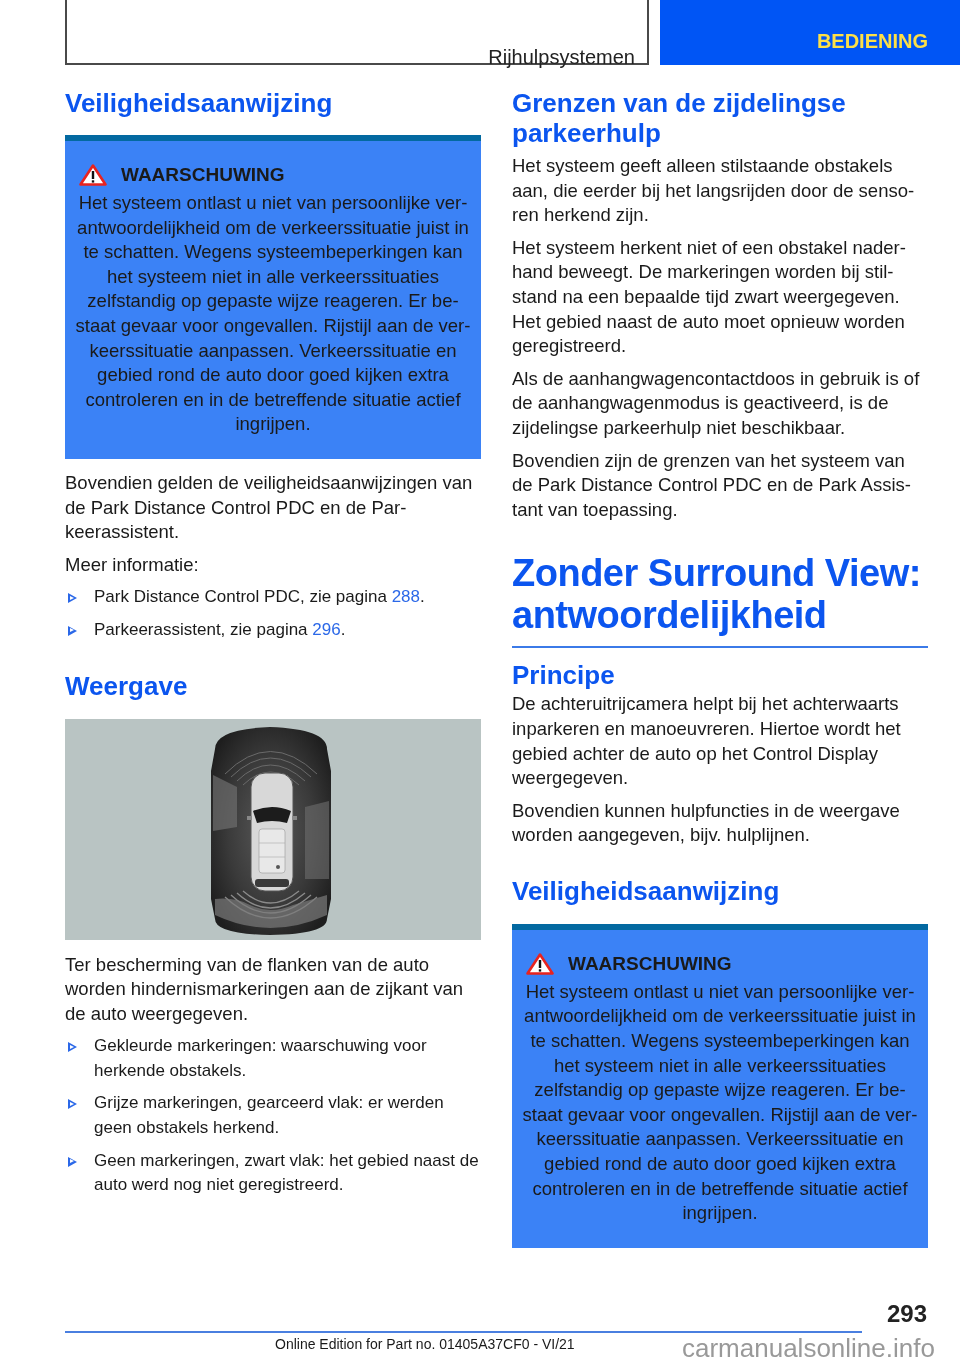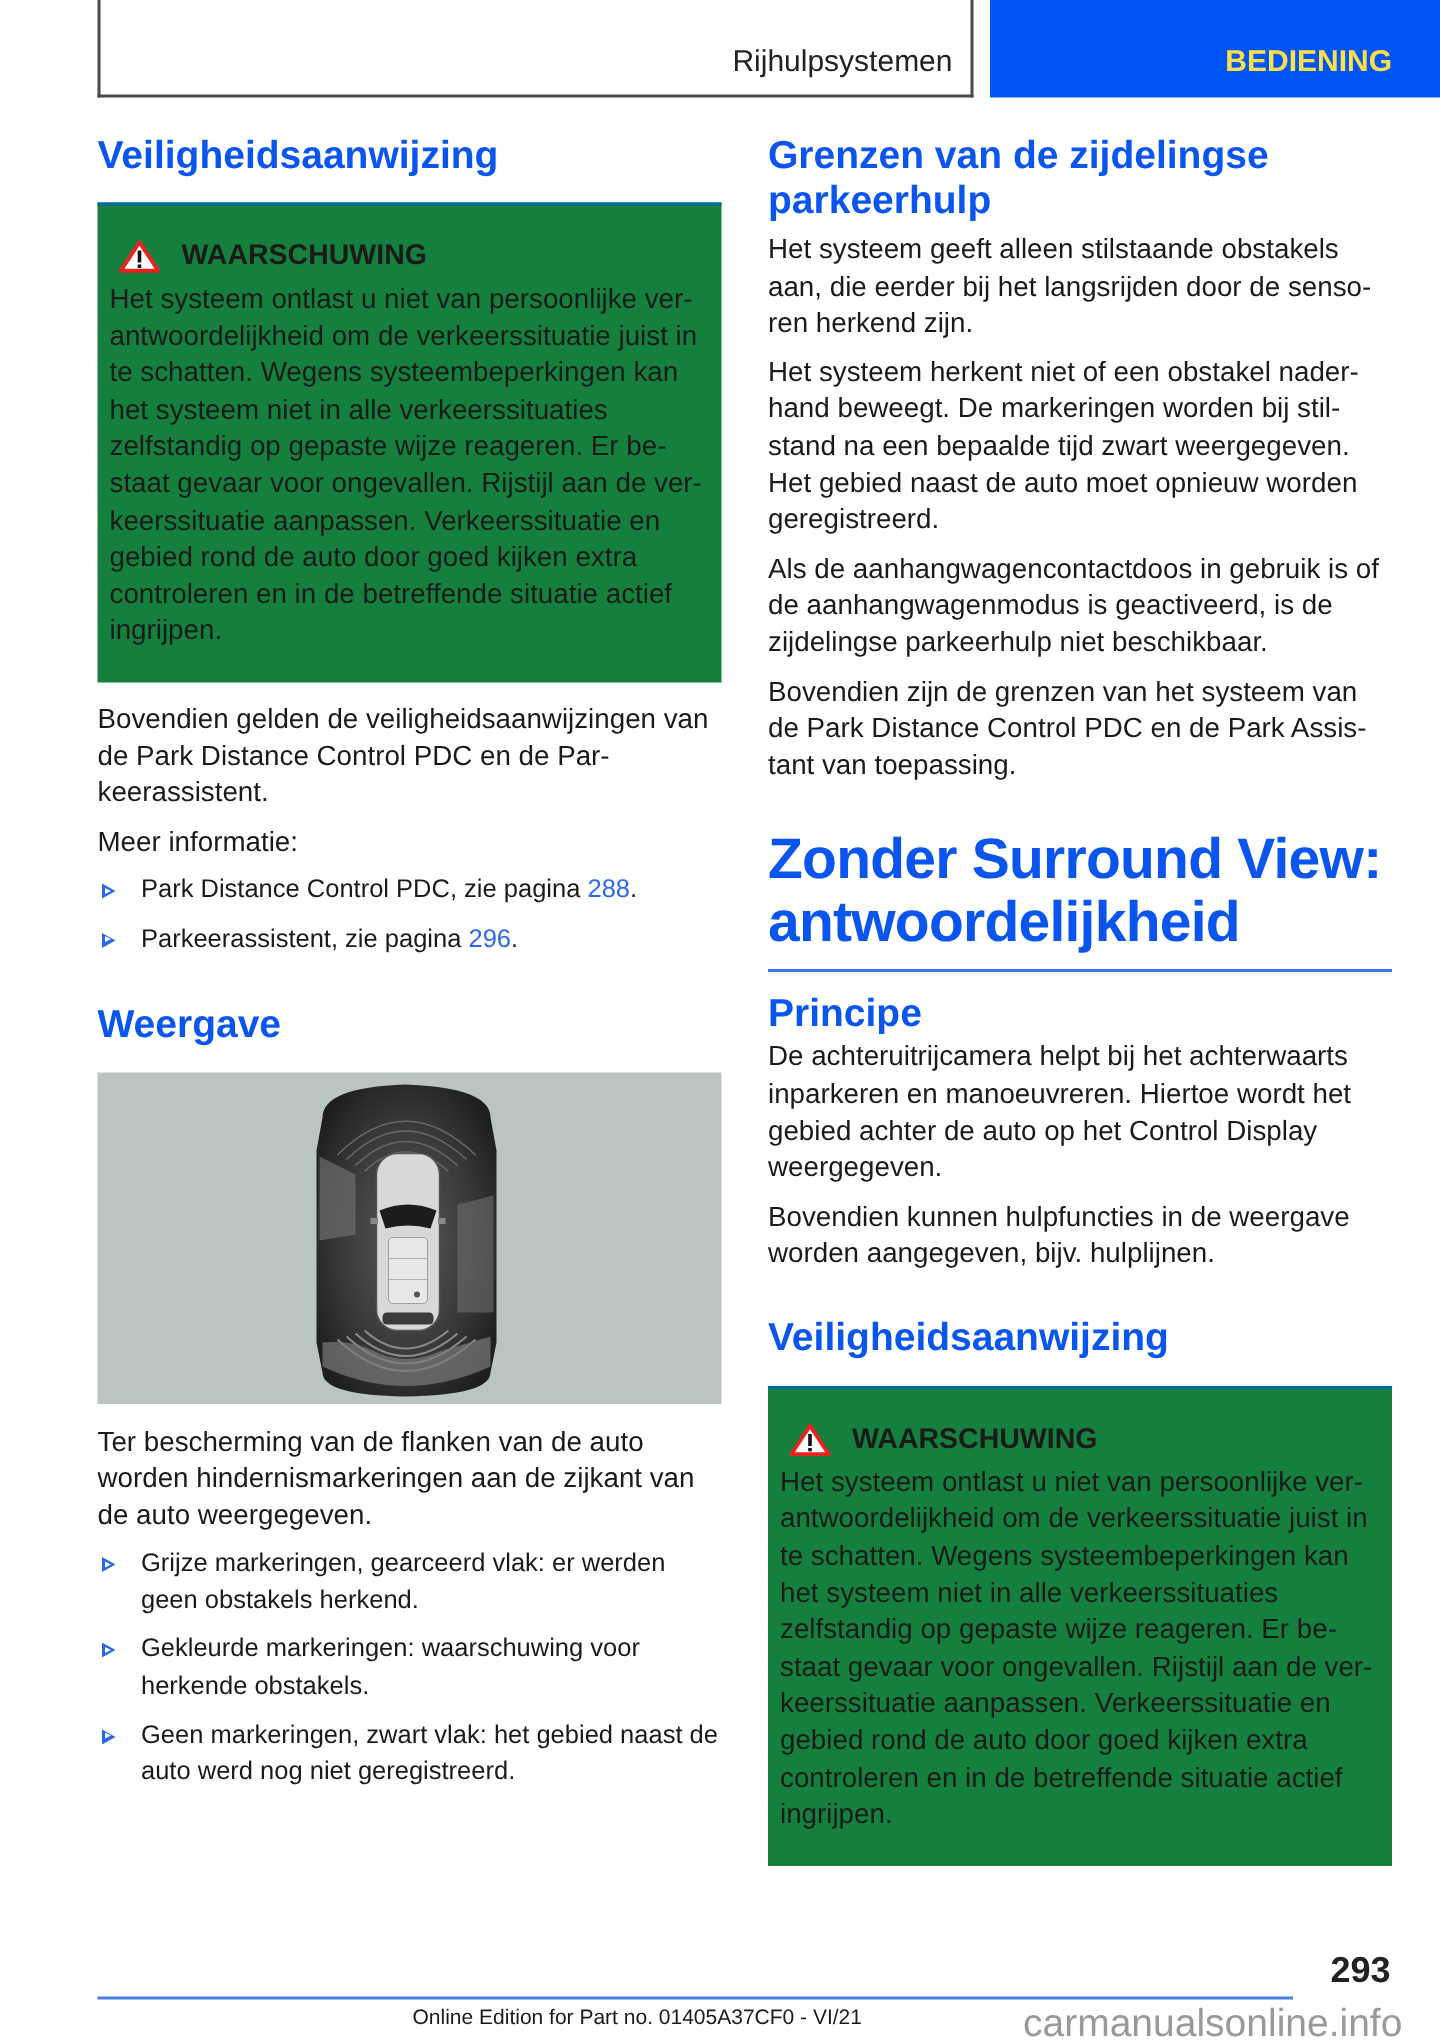--- a/index.html
+++ b/index.html
@@ -4,42 +4,42 @@
 <style>
   * { box-sizing: border-box; margin: 0; padding: 0; }
   html, body { width: 960px; height: 1362px; background: #ffffff; overflow: hidden; }
   body { position: relative; font-family: "Liberation Sans", sans-serif; color: #1a1a1a; }
 
   .hdr-left {
     position: absolute; left: 65px; top: 0; width: 584px; height: 65px;
     border: 2px solid #4a4a4a; border-top: none; background: #fff;
   }
   .hdr-left span {
-    position: absolute; right: 12px; top: 30px; font-size: 20px; color: #222;
+    position: absolute; right: 12px; top: 46px; font-size: 20px; color: #222;
   }
   .hdr-right {
     position: absolute; left: 660px; top: 0; width: 300px; height: 65px;
     background: #0055f5;
   }
   .hdr-right span {
     position: absolute; right: 32px; top: 30px; font-size: 20px; font-weight: bold; color: #fde047;
   }
 
   .col { position: absolute; top: 88px; width: 416px; }
   .col-left { left: 65px; }
   .col-right { left: 512px; }
 
   .h2 { color: #0b55ef; font-weight: bold; font-size: 26px; line-height: 30px; }
   .h1 { color: #0b55ef; font-weight: bold; font-size: 38px; line-height: 42px; letter-spacing: -0.5px; }
   .h1-rule { height: 2px; background: #3b7ae8; margin-top: 10px; }
 
   p.body { font-size: 18.5px; line-height: 24.6px; color: #1a1a1a; }
 
   .warn {
-    background: #15803d; border-top: 2px solid #0369a1; padding: 22px 8px 22px 8px;
+    background: #3b82f6; border-top: 6px solid #0369a1; padding: 22px 8px 22px 8px; text-align: center;
   }
   .warn-title { display: flex; align-items: center; font-weight: bold; font-size: 19px; height: 24px; }
   .warn-title svg { width: 28px; height: 22px; margin-right: 14px; margin-left: 6px; }
   .warn p.body { margin-top: 4px; }
 
   ul.bullets { list-style: none; }
   ul.bullets li { position: relative; padding-left: 29px; font-size: 17px; line-height: 24.6px; }
   ul.bullets li .tri {
     position: absolute; left: 3px; top: 8px; width: 0; height: 0;
     border-top: 5px solid transparent; border-bottom: 5px solid transparent;
@@ -138,25 +138,25 @@
       <circle cx="213" cy="148" r="2" fill="#555"></circle>
       <rect x="182" y="97" width="5" height="4" fill="#888"></rect>
       <rect x="227" y="97" width="5" height="4" fill="#888"></rect>
     </svg>
   </div>
 
   <p class="body" style="margin-top:13px;">Ter bescherming van de flanken van de auto worden hindernismarkeringen aan de zijkant van de auto weergegeven.</p>
   <ul class="bullets" style="margin-top:8px;">
     <li style="margin-bottom:8px;">
       <span class="tri"></span>
-      <span>Grijze markeringen, gearceerd vlak: er werden geen obstakels herkend.</span>
+      <span>Gekleurde markeringen: waarschuwing voor herkende obstakels.</span>
     </li>
     <li style="margin-bottom:8px;">
       <span class="tri"></span>
-      <span>Gekleurde markeringen: waarschuwing voor herkende obstakels.</span>
+      <span>Grijze markeringen, gearceerd vlak: er werden geen obstakels herkend.</span>
     </li>
     <li>
       <span class="tri"></span>
       <span>Geen markeringen, zwart vlak: het gebied naast de auto werd nog niet geregistreerd.</span>
     </li>
   </ul>
 </div>
 
 <div class="col col-right">
   <div class="h2">Grenzen van de zijdelingse parkeerhulp</div>

